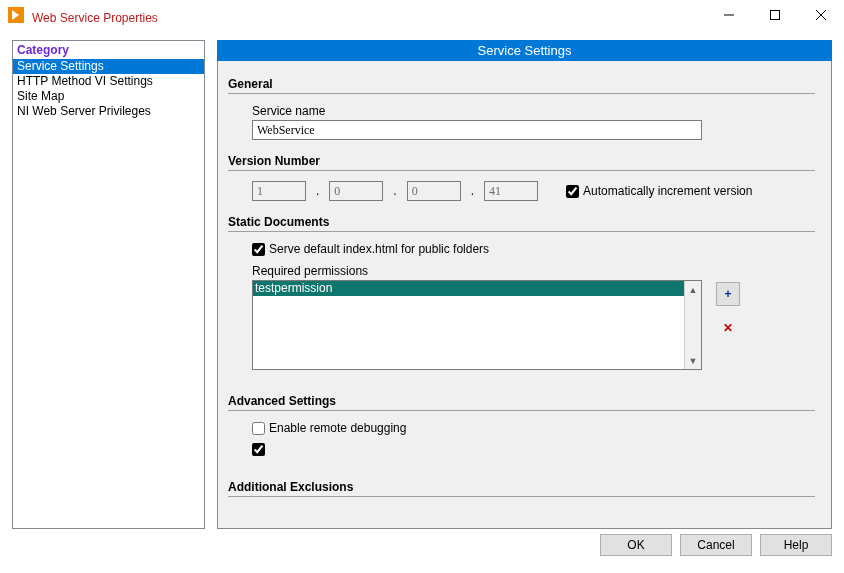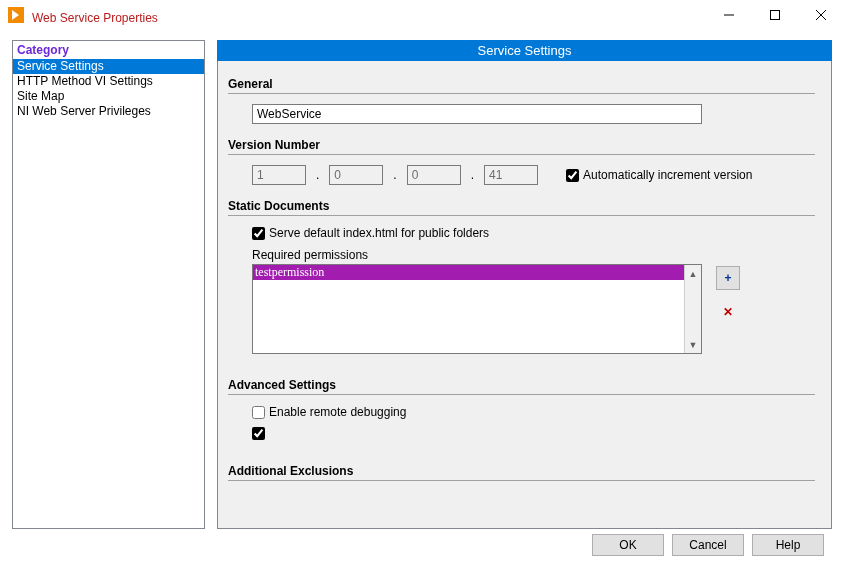--- a/index.html
+++ b/index.html
@@ -25,51 +25,51 @@
   
   .right-panel { flex: 1; display: flex; flex-direction: column; }
   .panel-header { background: #0078d7; color: #fff; text-align: center; padding: 3px 0; font-size: 13px; }
   .panel-body-wrapper { flex: 1; border: 1px solid #828790; border-top: none; background: #f0f0f0; position: relative; }
   .panel-body { position: absolute; inset: 0; overflow-y: scroll; padding: 10px 16px 10px 10px; }
 
   .section-title { font-weight: bold; color: #000; margin-top: 6px; }
   .section-rule { border: none; border-top: 1px solid #a0a0a0; margin: 2px 0 10px 0; }
 
   .field-label { color: #000; margin-bottom: 2px; margin-left: 24px; }
-  input[type=text].txt { border: 1px solid #7a7a7a; background: #fff; padding: 0 4px; height: 20px; color: #000; }
+  input[type=text].txt { border: 1px solid #7a7a7a; background: #fff; padding: 0 4px; height: 20px; color: #000; font-family: Liberation Serif, serif; }
   input[type=text].txt[disabled] { background: #f0f0f0; color: #6d6d6d; }
 
   .service-name-row { margin-left: 24px; margin-bottom: 14px; }
   .service-name-row input { width: 450px; }
 
   .version-row { display: flex; align-items: center; gap: 0; margin-left: 24px; margin-bottom: 14px; }
   .version-row input { width: 54px; }
   .version-row .dot { padding: 0 10px; color: #000; }
   .version-row .auto-label { margin-left: 28px; display: flex; align-items: center; gap: 4px; color: #000; justify-content: flex-end; }
 
   .chk-row { display: flex; align-items: center; gap: 4px; margin-left: 24px; margin-bottom: 8px; color: #000; }
   input[type=checkbox] { width: 13px; height: 13px; accent-color: #000; margin:0; }
 
   .perm-area { display: flex; gap: 14px; margin-left: 24px; }
   .perm-list { width: 450px; height: 90px; border: 1px solid #7a7a7a; background: #fff; position: relative; }
   .perm-list-inner { position:absolute; top:0; left:0; right:17px; bottom:0; overflow:hidden; }
   .perm-item { padding: 0 2px; line-height: 15px; }
-  .perm-item.selected { background: #a21caf; color: #fff; font-family: Liberation Serif, serif; }
+  .perm-item.selected { background: #0f766e; color: #fff; }
   .perm-scroll { position:absolute; top:0; right:0; bottom:0; width:17px; background:#f0f0f0; border-left:1px solid #cdcdcd; }
   .perm-scroll .arrow { position:absolute; left:0; right:0; height:17px; display:flex; align-items:center; justify-content:center; color:#606060; font-size:9px; }
   .perm-scroll .arrow.up { top:0; }
   .perm-scroll .arrow.down { bottom:0; }
 
   .perm-buttons { display: flex; flex-direction: column; gap: 10px; margin-top: 2px; }
   .icon-btn { width: 24px; height: 24px; border: 1px solid #adadad; background: #e1e1e1; display: flex; align-items: center; justify-content: center; }
   .icon-btn.plus { color: #003399; font-weight: bold; font-size: 16px; line-height: 1; }
   .icon-btn.del { border: none; background: transparent; color: #c00000; font-weight: bold; font-size: 16px; }
 
   
-  .footer { position: absolute; left: 0; right: 8px; bottom: 0; height: 57px; display: flex; justify-content: flex-end; align-items: center; gap: 8px; padding-right: 12px; }
+  .footer { position: absolute; left: 0; right: 0; bottom: 0; height: 57px; display: flex; justify-content: flex-end; align-items: center; gap: 8px; padding-right: 12px; }
   .btn { min-width: 72px; height: 22px; border: 1px solid #adadad; background: #e1e1e1; color: #000; padding: 0 10px; display: flex; align-items: center; justify-content: center; cursor: default; }
 
   
   .lv-icon { width:16px; height:16px; background:#f38b00; position:relative; }
   .lv-icon::after { content:""; position:absolute; left:4px; top:3px; width:0; height:0; border-left:7px solid #fff; border-top:5px solid transparent; border-bottom:5px solid transparent; }
 
   
   .panel-body::-webkit-scrollbar { width: 17px; }
   .panel-body::-webkit-scrollbar-track { background:#f0f0f0; }
   .panel-body::-webkit-scrollbar-thumb { background:#cdcdcd; border:1px solid #a6a6a6; }
@@ -111,20 +111,21 @@
     <div class="sidebar-item">NI Web Server Privileges</div>
   </div>
 
   <div class="right-panel">
     <div class="panel-header">Service Settings</div>
     <div class="panel-body-wrapper">
       <div class="panel-body">
 
         <div class="section-title">General</div>
         <hr class="section-rule">
+        <div class="field-label">Service name</div>
         <div class="service-name-row">
           <input type="text" class="txt" value="WebService" style="">
         </div>
 
         <div class="section-title">Version Number</div>
         <hr class="section-rule">
         <div class="version-row">
           <input type="text" class="txt" disabled="" value="1" style="">
           <span class="dot">.</span>
           <input type="text" class="txt" disabled="" value="0" style="">

